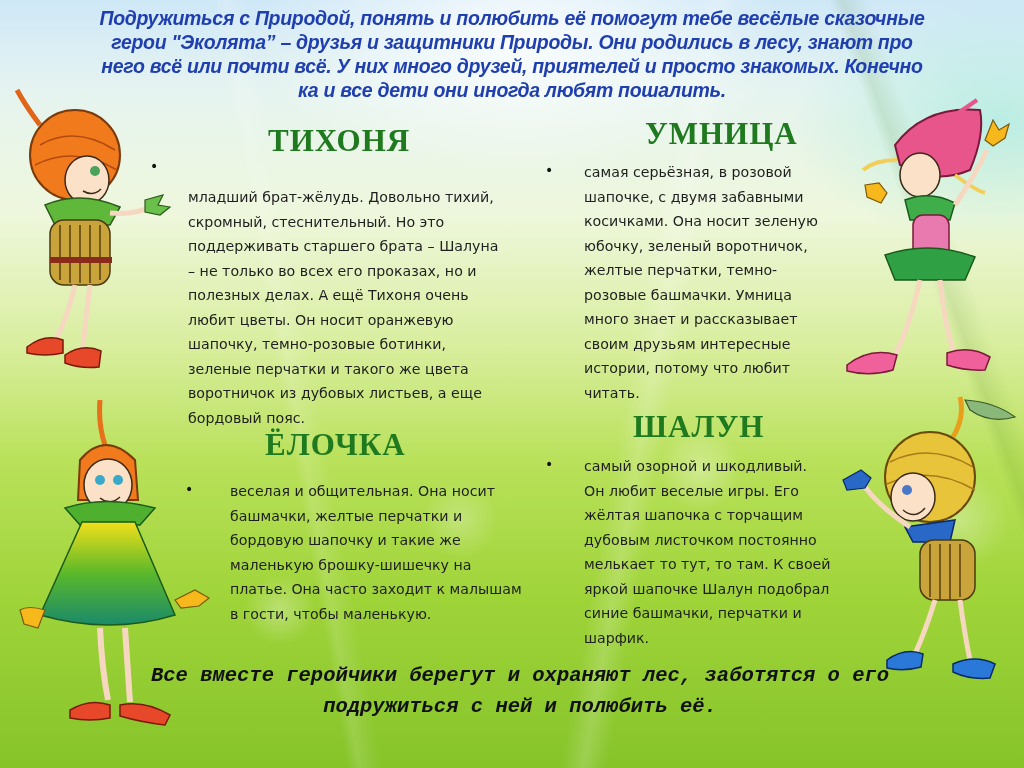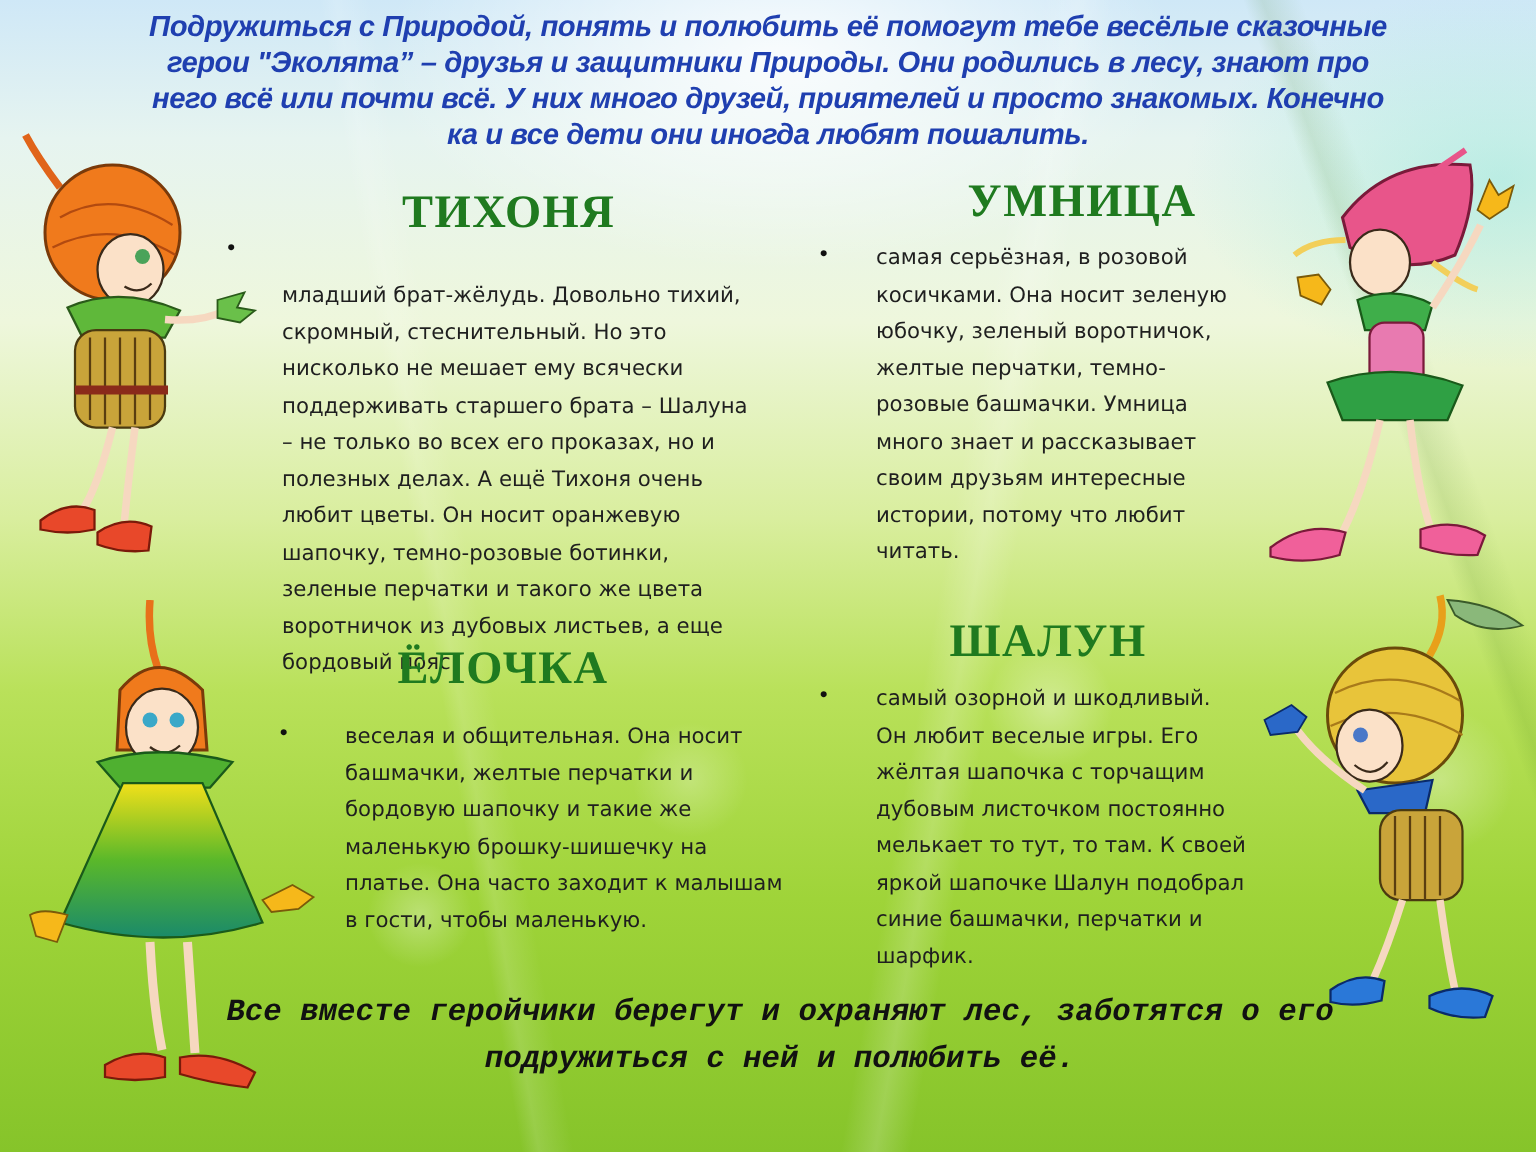--- a/index.html
+++ b/index.html
@@ -120,35 +120,35 @@
   <path d="M110 208 Q100 240 90 262 M135 208 Q140 245 145 268" stroke="#f6d8c0" stroke-width="5" fill="none"></path>
   <path d="M62 268 Q80 255 98 262 L96 275 Q78 280 62 276 Z" fill="#2a78d8" stroke="#0a2a6a" stroke-width="1.5"></path>
   <path d="M128 272 Q150 262 170 272 L165 286 Q145 288 128 280 Z" fill="#2a78d8" stroke="#0a2a6a" stroke-width="1.5"></path>
 </svg>
 
 <div class="title" style="left:268px;top:123px;">ТИХОНЯ</div>
 <span class="bullet" style="left:150px;top:158px;">•</span>
 <div class="body" style="left:188px;top:144px;width:360px;margin-top:41px;">
   <div>младший брат-жёлудь. Довольно тихий,</div>
   <div>скромный, стеснительный. Но это</div>
-  <div>нисколько не мешает ему всячески</div>
   <div>поддерживать старшего брата – Шалуна</div>
   <div>– не только во всех его проказах, но и</div>
   <div>полезных делах. А ещё Тихоня очень</div>
   <div>любит цветы. Он носит оранжевую</div>
   <div>шапочку, темно-розовые ботинки,</div>
   <div>зеленые перчатки и такого же цвета</div>
   <div>воротничок из дубовых листьев, а еще</div>
   <div>бордовый пояс.</div>
 </div>
 
 <div class="title" style="left:628px;top:116px;margin-left:17px;">УМНИЦА</div>
 <span class="bullet" style="left:545px;top:162px;">•</span>
 <div class="body" style="left:584px;top:160px;width:270px;">
   <div>самая серьёзная, в розовой</div>
+  <div>шапочке, с двумя забавными</div>
   <div>косичками. Она носит зеленую</div>
   <div>юбочку, зеленый воротничок,</div>
   <div>желтые перчатки, темно-</div>
   <div>розовые башмачки. Умница</div>
   <div>много знает и  рассказывает</div>
   <div>своим друзьям интересные</div>
   <div>истории, потому что любит</div>
   <div>читать.</div>
 </div>
 

